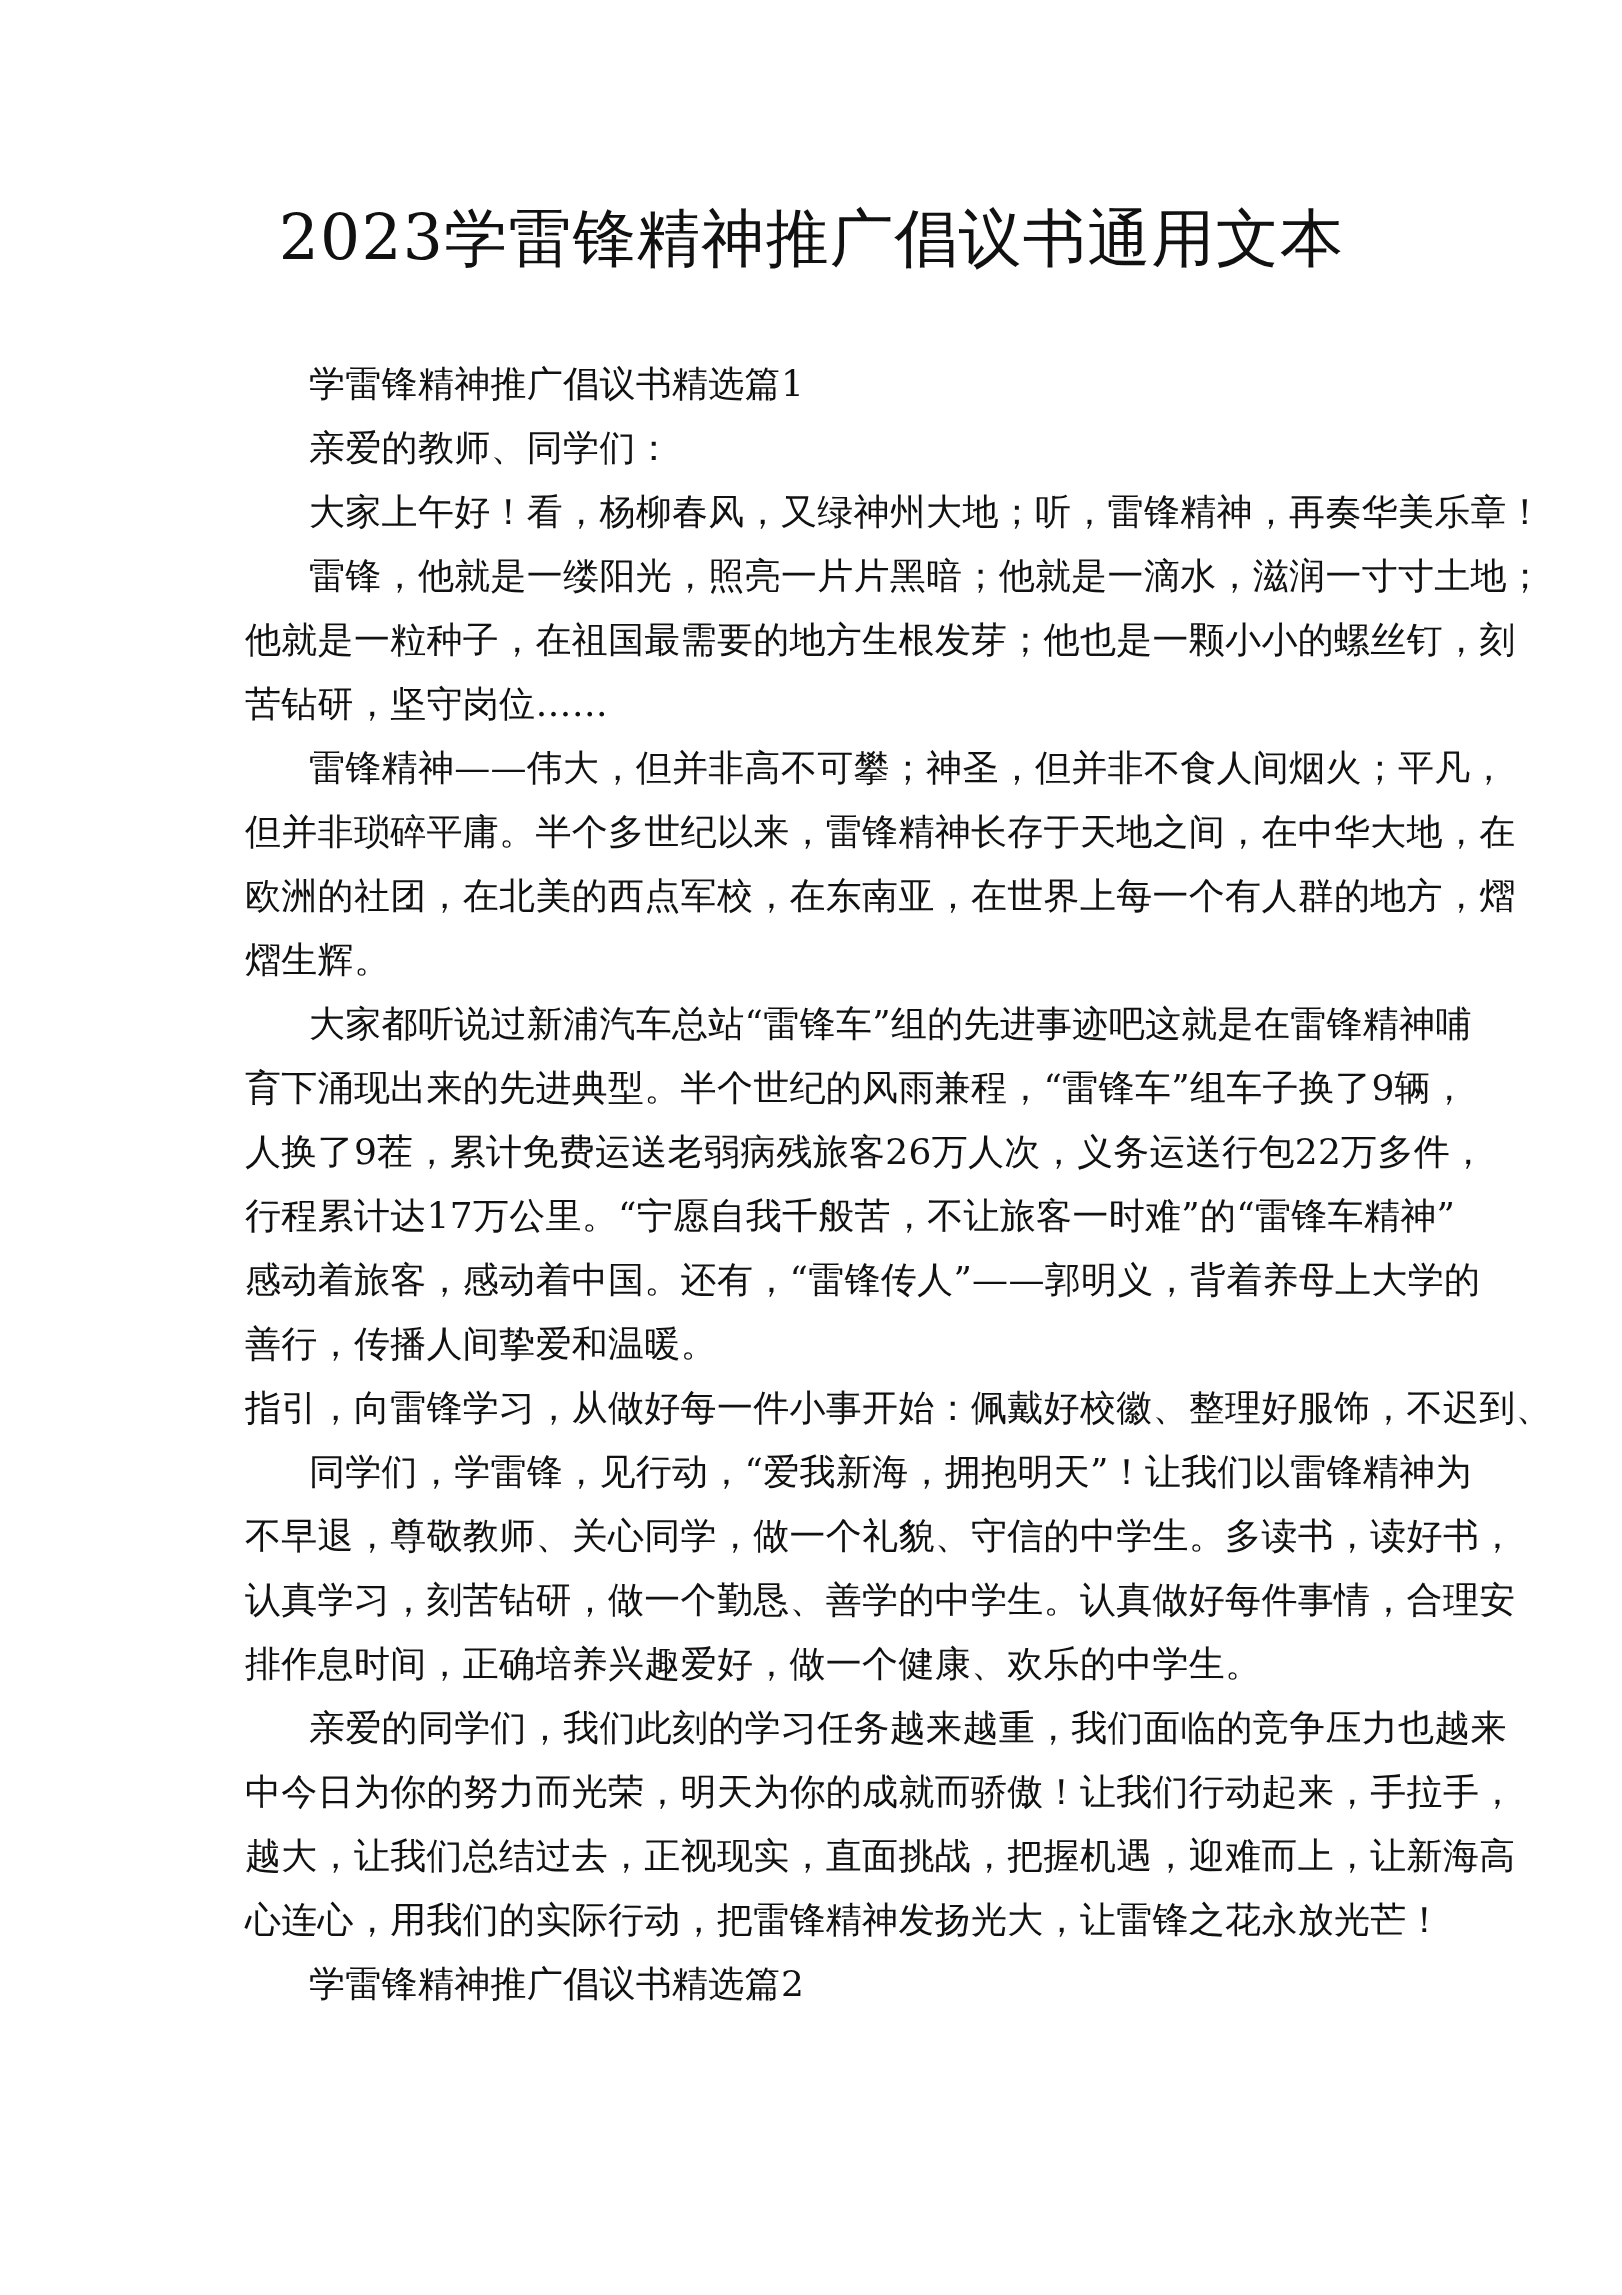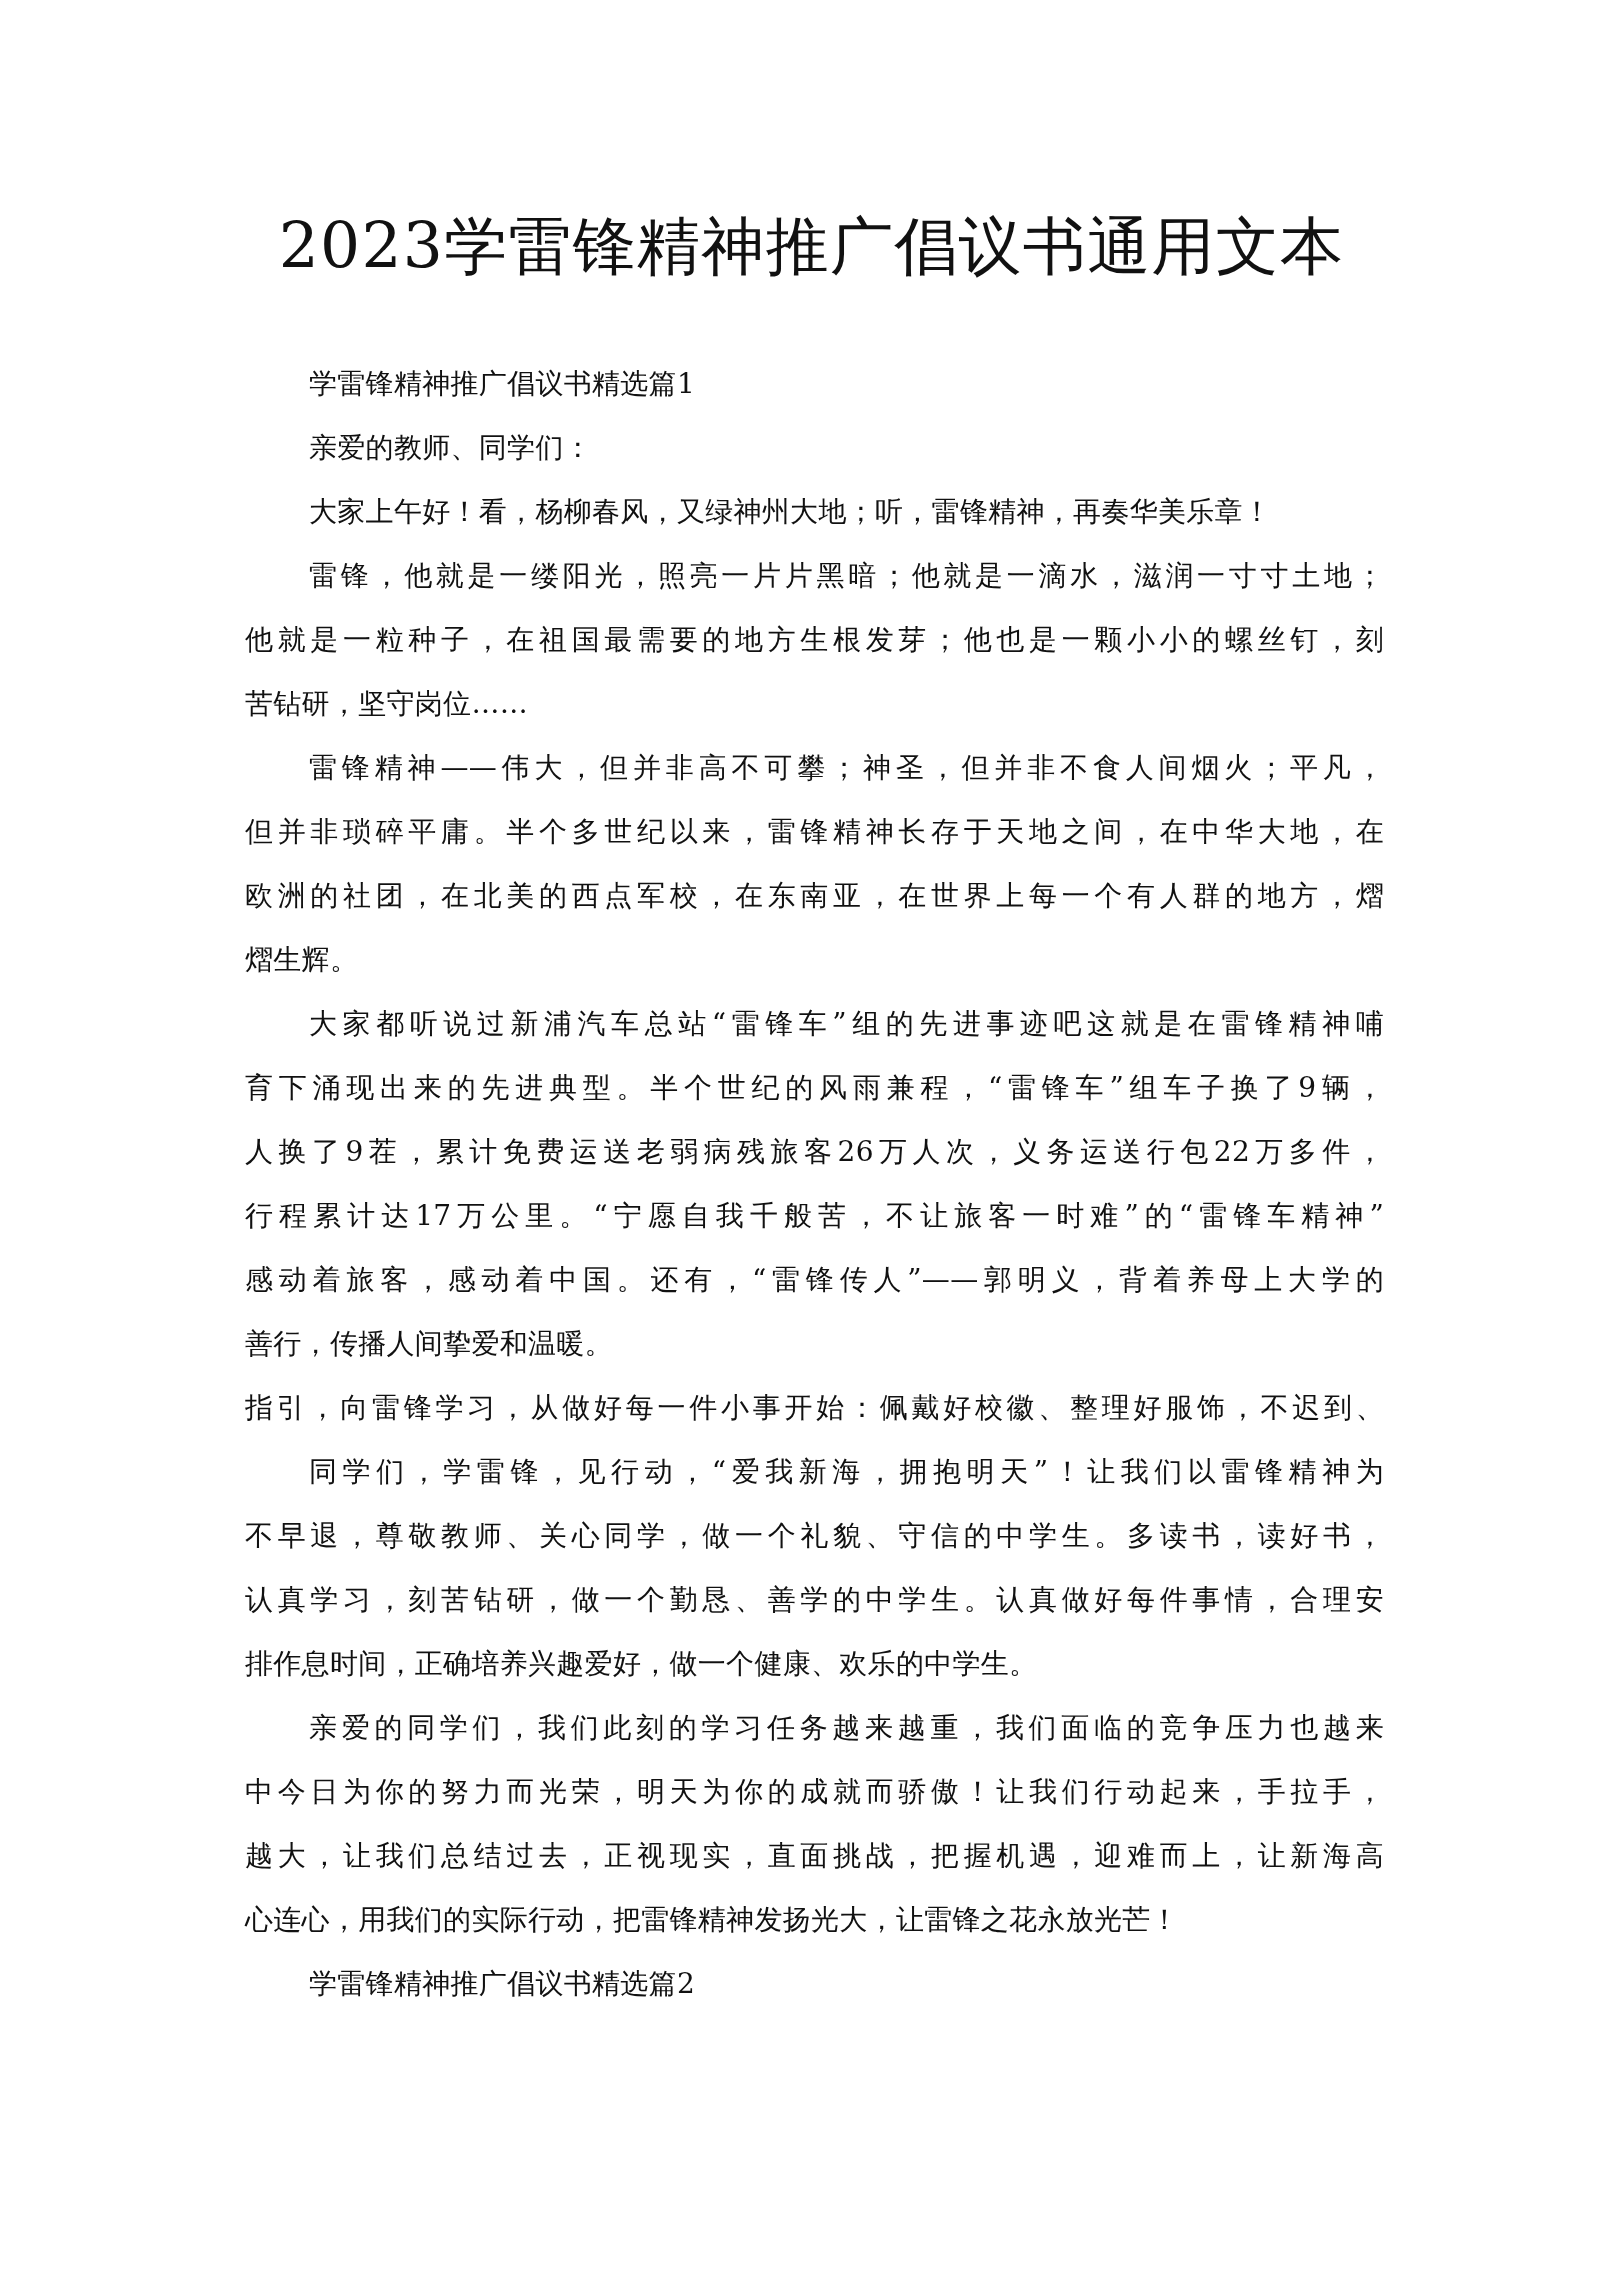--- a/index.html
+++ b/index.html
@@ -25,33 +25,32 @@
   .title {
     position: absolute;
     left: 0;
     top: 196px;
     width: 1623px;
     text-align: center;
     font-size: 63px;
     line-height: 85px;
     letter-spacing: 1.3px;
     white-space: nowrap;
-    margin-top: 8px;
   }
   .body {
     position: absolute;
     left: 245px;
     top: 352px;
     width: 1139px;
   }
   .line {
     display: block;
     height: 64px;
     line-height: 64px;
-    font-size: 28px;
+    font-size: 36px;
     white-space: nowrap;
     text-align: justify;
     text-align-last: justify;
     letter-spacing: 0.3px;
   }
   .line.indent { padding-left: 64px; }
   .line.last { text-align-last: left; }
 </style>
 </head>
 <body>

